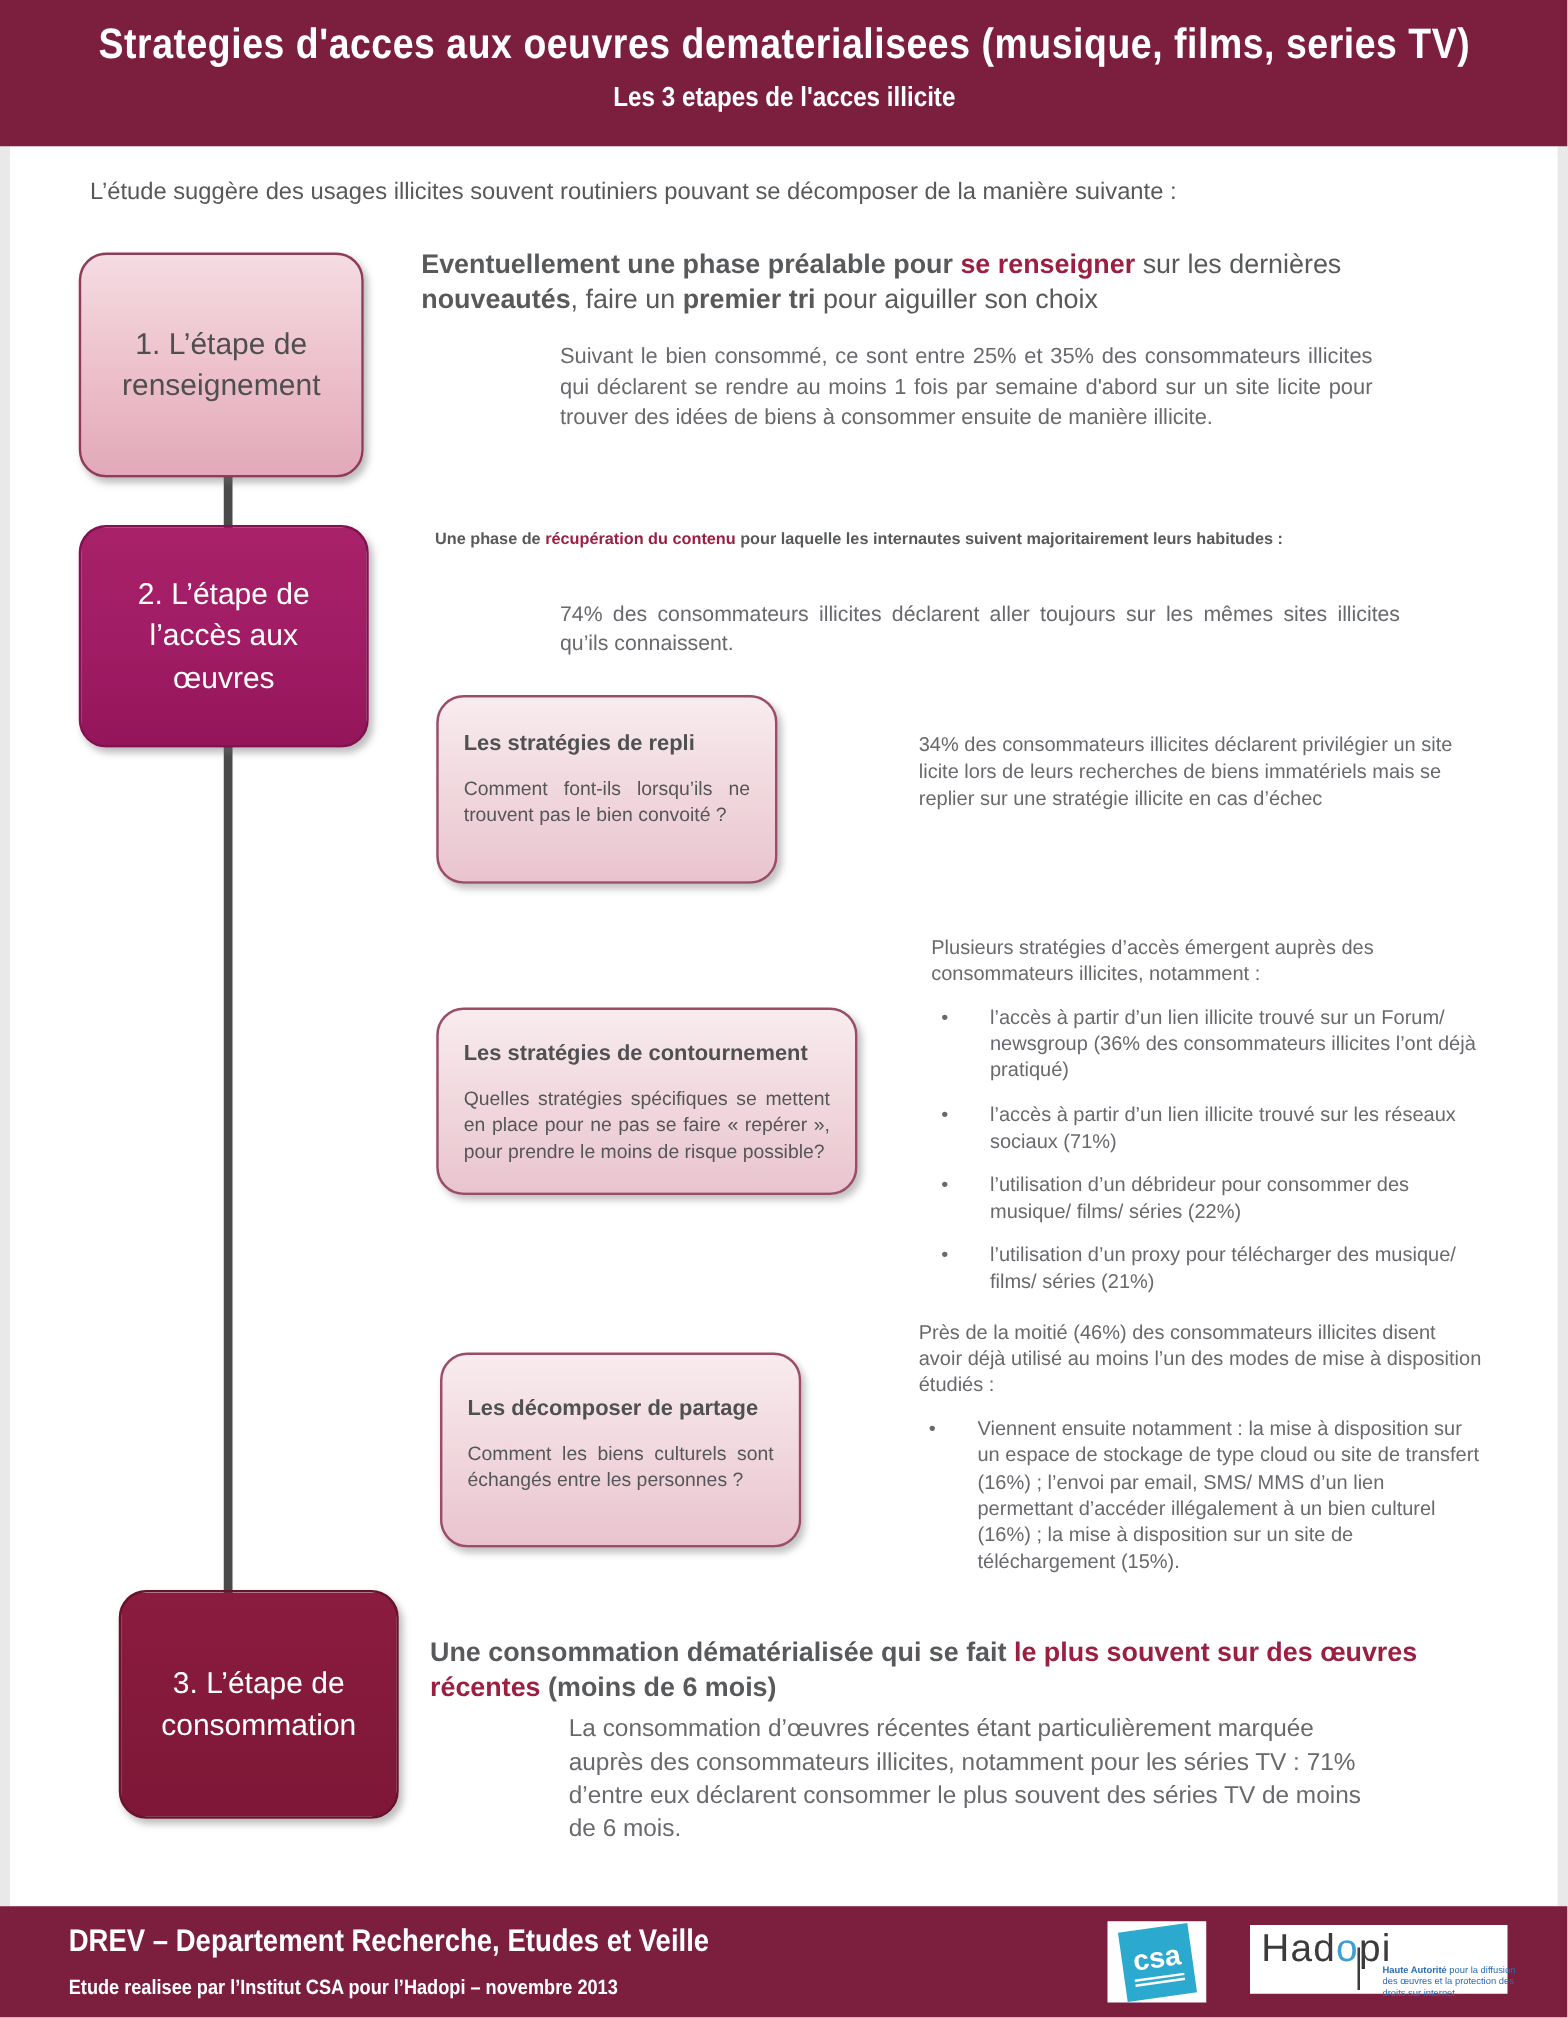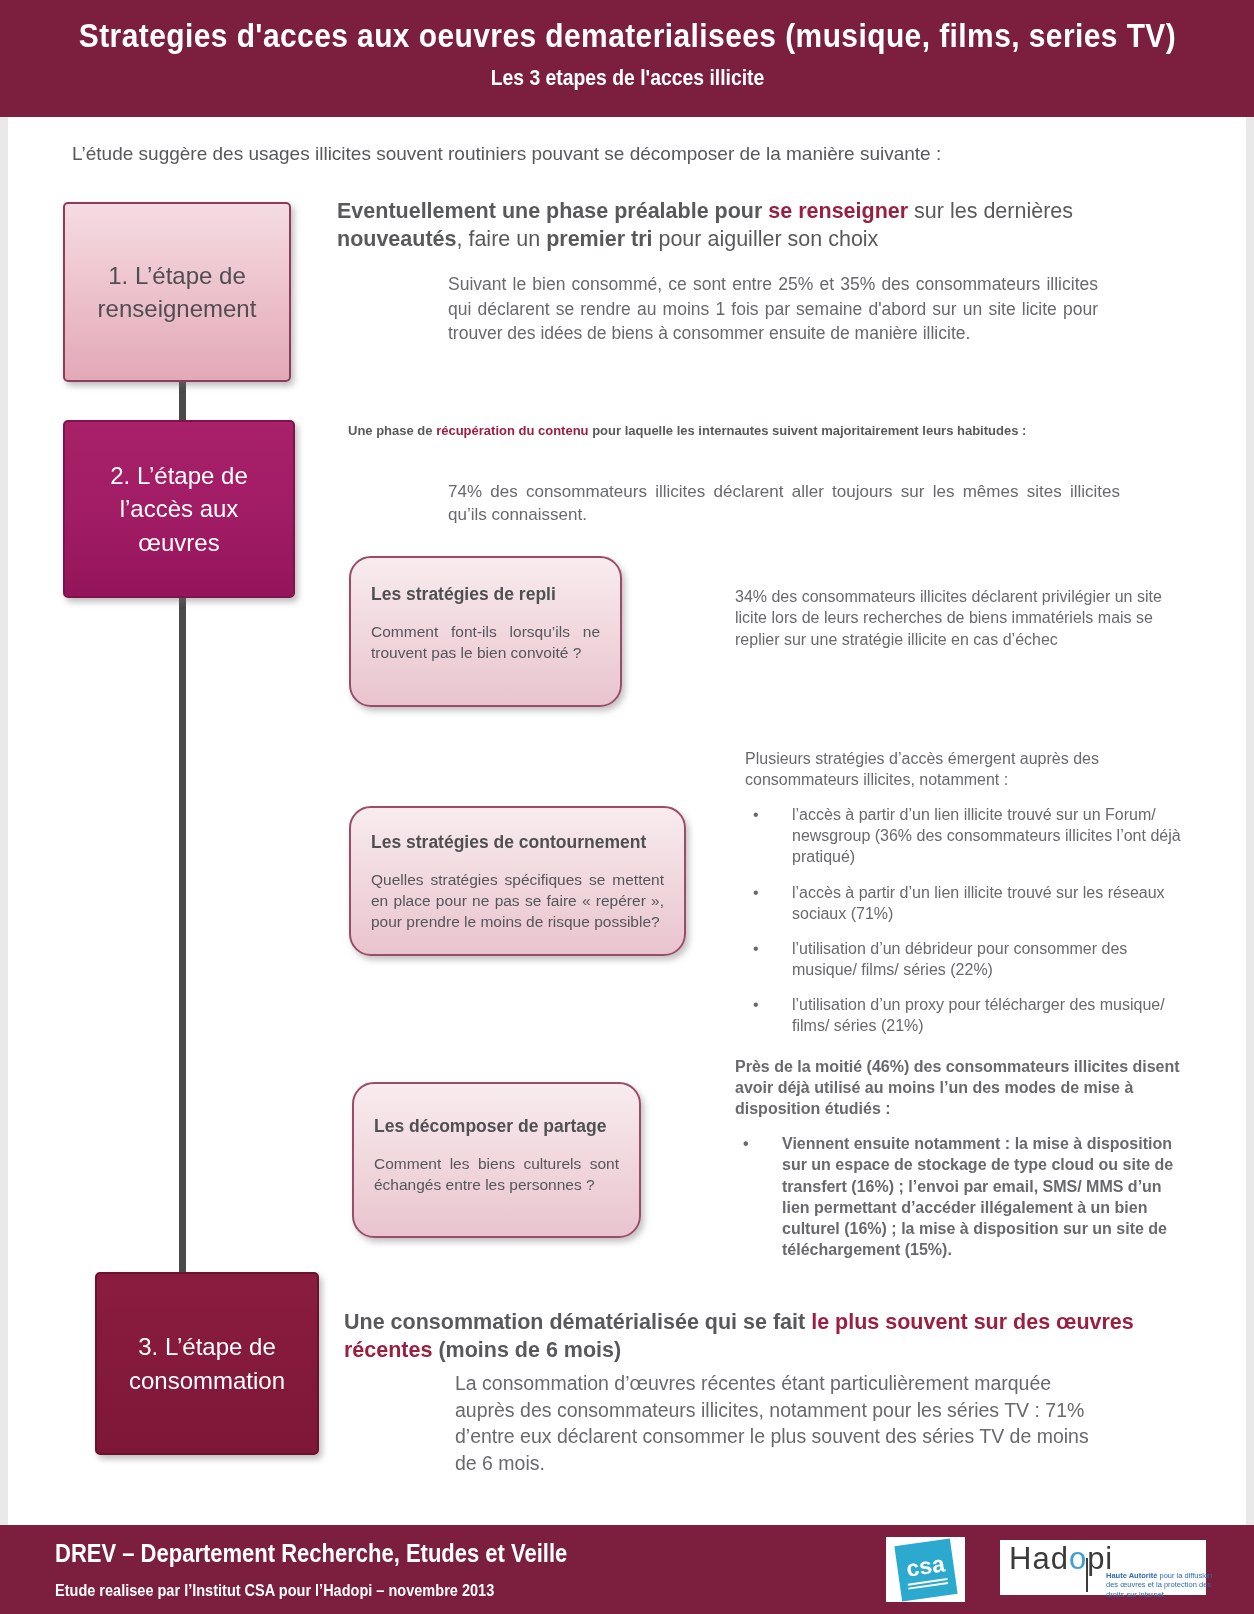--- a/index.html
+++ b/index.html
@@ -17,21 +17,21 @@
   .page{position:relative;width:1254px;height:1614px;background:#E9E9E9;overflow:hidden;margin:0 auto;}
   .sheet{position:absolute;left:8px;top:117px;width:1238px;height:1408px;background:#FFFFFF;}
   .header{position:absolute;left:0;top:0;width:1254px;height:117px;background:var(--maroon);color:#fff;text-align:center;}
   .condensed{display:inline-block;transform:scaleX(.88);transform-origin:center;white-space:nowrap;}
   .htitle{margin-top:16px;font-size:34px;font-weight:700;letter-spacing:.5px;}
   .hsub{margin-top:10px;font-size:22px;font-weight:700;}
   .intro{position:absolute;left:72px;top:143px;width:1120px;font-size:19px;color:#57585A;}
   
   .vline{position:absolute;left:179px;top:375px;width:7px;height:910px;background:#4A4A4A;}
   
-  .step{position:absolute;border-radius:5px;display:flex;align-items:center;justify-content:center;text-align:center;
+  .step{position:absolute;border-radius:22px;display:flex;align-items:center;justify-content:center;text-align:center;
         box-shadow:3px 4px 6px rgba(110,110,110,.45);padding:0 14px;line-height:1.38;}
   .step1{left:63px;top:202px;width:228px;height:180px;font-size:24px;color:#4F4F52;
          background:linear-gradient(180deg,#F5DCE2 0%,#ECBFCA 55%,#E2A9B9 100%);border:2px solid #8E3C59;}
   .step2{left:63px;top:420px;width:232px;height:178px;font-size:24px;color:#fff;
          background:linear-gradient(180deg,#A82169 0%,var(--magenta) 55%,#94155A 100%);border:2px solid #801250;}
   .step3{left:67px;top:1272px;width:224px;height:183px;font-size:24px;color:#fff;
          background:linear-gradient(180deg,#93204749 0%,var(--step3) 0%,#7E1737 100%);border:2px solid #69122C;margin-left:28px;}
   
   .h{position:absolute;color:var(--headgray);line-height:1.32;}
   .h .b{font-weight:700;}
@@ -41,21 +41,21 @@
   .h3pos{left:344px;top:1308px;width:830px;font-size:21.5px;font-weight:700;}
   
   .p{position:absolute;color:var(--graytext);}
   .p1pos{left:448px;top:272px;width:650px;font-size:17.5px;line-height:1.4;text-align:justify;}
   .p2pos{left:448px;top:480px;width:672px;font-size:17px;line-height:1.38;text-align:justify;}
   .p3pos{left:455px;top:1370px;width:655px;font-size:19.5px;line-height:1.36;}
   .statpos{left:735px;top:586px;width:434px;font-size:16px;line-height:1.33;}
   
   .rblock{position:absolute;color:var(--graytext);font-size:16px;line-height:1.32;}
   .contpos{left:745px;top:748px;width:438px;}
-  .partpos{left:735px;top:1056px;width:450px;font-weight:bold;}
+  .partpos{left:735px;top:1056px;width:450px;}
   .rblock ul{list-style:none;margin-top:3px;}
   .rblock li{position:relative;padding-left:47px;margin-top:14px;}
   .rblock li::before{content:"\2022";position:absolute;left:8px;top:0;}
   
   .pinkbox{position:absolute;border-radius:22px;border:2px solid #9A4C68;
            background:linear-gradient(180deg,#F8ECEE 0%,#F0D6DC 55%,#E9C4CE 100%);
            box-shadow:3px 4px 6px rgba(120,120,120,.45);padding:26px 20px 0 20px;}
   .repli{left:349px;top:556px;width:273px;height:151px;}
   .cont{left:349px;top:806px;width:337px;height:150px;padding-top:24px;}
   .partage{left:352px;top:1082px;width:289px;height:156px;padding-top:32px;}

